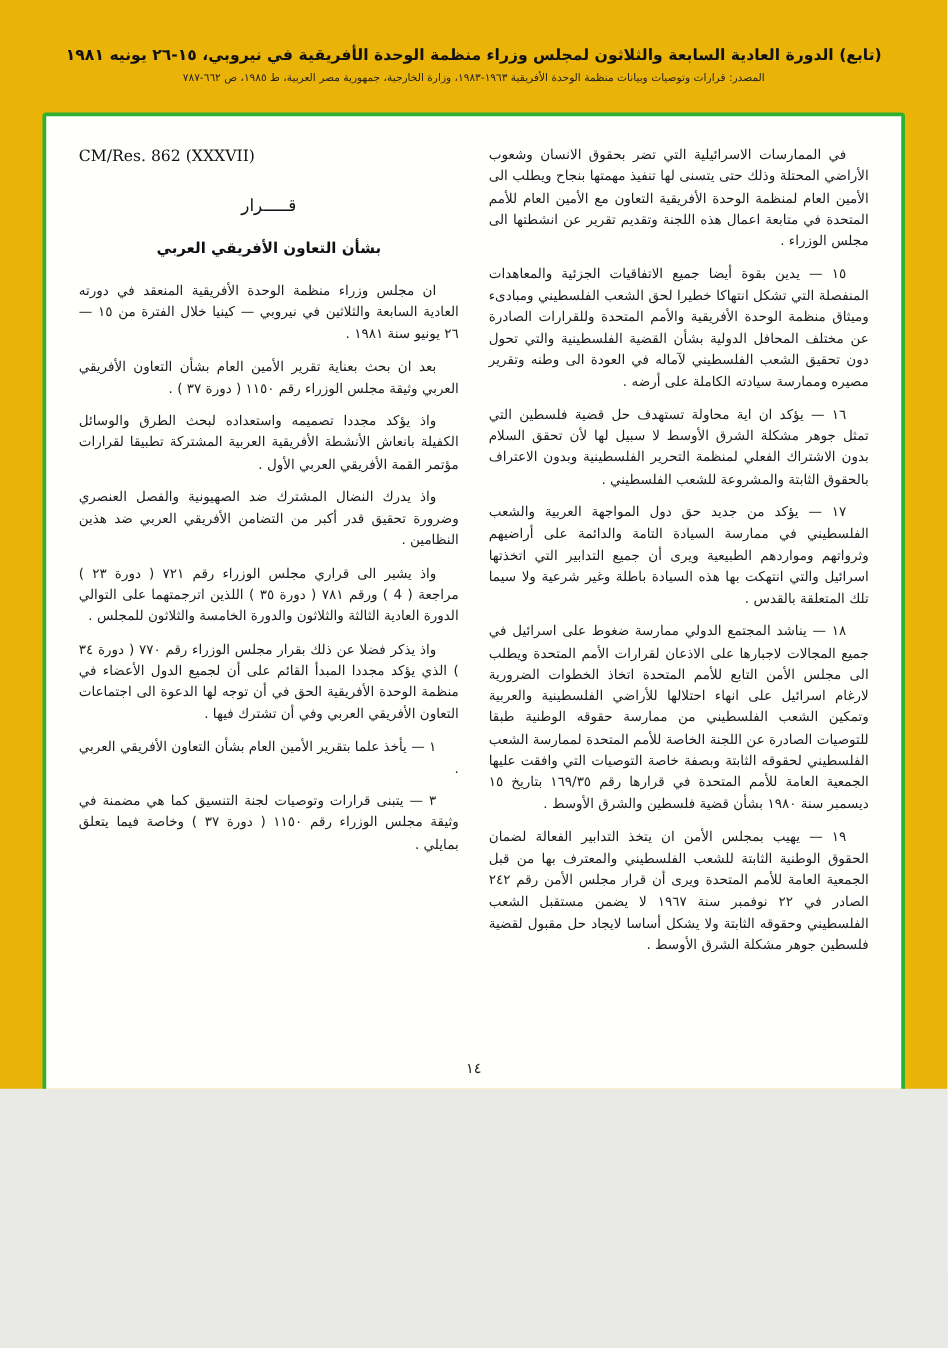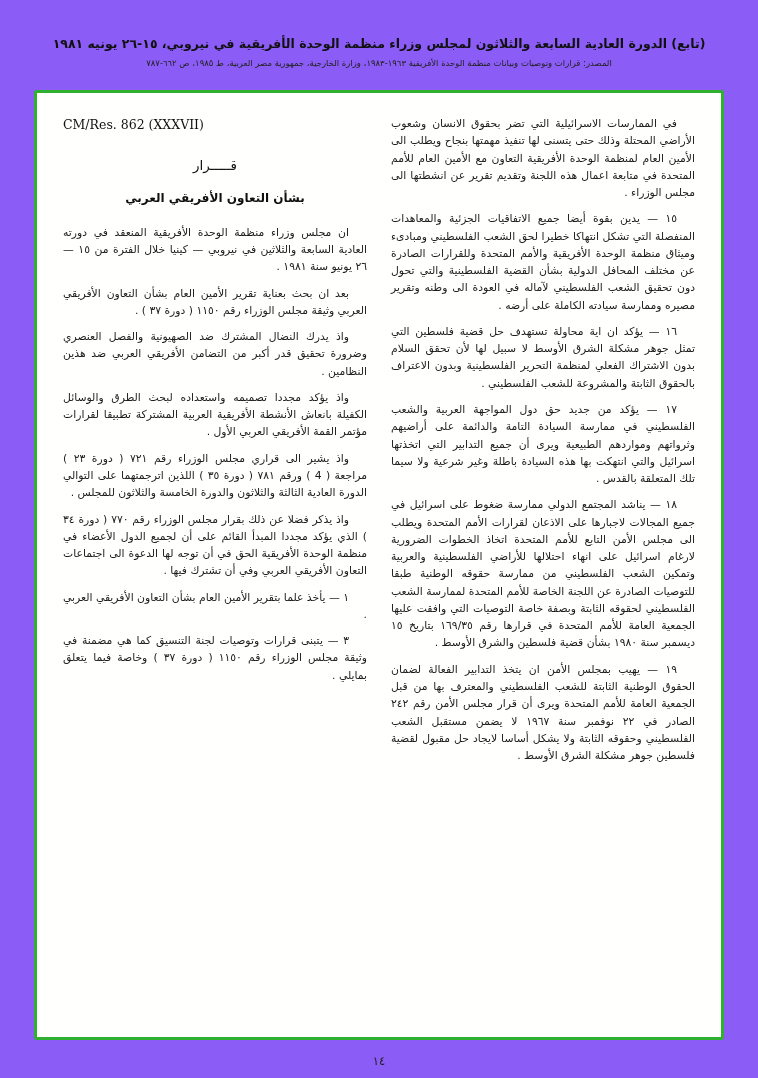--- a/index.html
+++ b/index.html
@@ -1,19 +1,19 @@
 <!DOCTYPE html>
 <html lang="ar"><head>
 <meta charset="utf-8">
 <style>
   * { margin:0; padding:0; box-sizing:border-box; }
   html,body { background:#e9e9e6; }
   body { width:758px; height:1078px; font-family:"DejaVu Sans", sans-serif; }
   .page {
-    width:758px; height:1078px; background:#8b5cf6; position:relative;
+    width:758px; height:871px; background:#eab308; position:relative;
     direction:rtl; overflow:hidden;
   }
   .page-header { padding-top:36px; text-align:center; color:#111; }
   .hdr-line1 { font-size:12.5px; font-weight:bold; letter-spacing:0.2px; }
   .hdr-line2 { font-size:8.5px; font-weight:normal; margin-top:7px; color:#222; }
 
   .content-box {
     position:absolute; right:34px; left:34px; top:90px; height:950px;
     border:3px solid #2fb02f; border-radius:3px; background:#fffffe;
     padding:22px 26px; overflow:hidden;
@@ -64,22 +64,22 @@
         <p>١٨ — يناشد المجتمع الدولي ممارسة ضغوط على اسرائيل في جميع المجالات لاجبارها على الاذعان لقرارات الأمم المتحدة ويطلب الى مجلس الأمن التابع للأمم المتحدة اتخاذ الخطوات الضرورية لارغام اسرائيل على انهاء احتلالها للأراضي الفلسطينية والعربية وتمكين الشعب الفلسطيني من ممارسة حقوقه الوطنية طبقا للتوصيات الصادرة عن اللجنة الخاصة للأمم المتحدة لممارسة الشعب الفلسطيني لحقوقه الثابتة وبصفة خاصة التوصيات التي وافقت عليها الجمعية العامة للأمم المتحدة في قرارها رقم ١٦٩/٣٥ بتاريخ ١٥ ديسمبر سنة ١٩٨٠ بشأن قضية فلسطين والشرق الأوسط .</p>
         <p>١٩ — يهيب بمجلس الأمن ان يتخذ التدابير الفعالة لضمان الحقوق الوطنية الثابتة للشعب الفلسطيني والمعترف بها من قبل الجمعية العامة للأمم المتحدة ويرى أن قرار مجلس الأمن رقم ٢٤٢ الصادر في ٢٢ نوفمبر سنة ١٩٦٧ لا يضمن مستقبل الشعب الفلسطيني وحقوقه الثابتة ولا يشكل أساسا لايجاد حل مقبول لقضية فلسطين جوهر مشكلة الشرق الأوسط .</p>
       </section>
 
       <section class="col">
         <div class="res-code">CM/Res. 862 (XXXVII)</div>
         <div class="res-title">قـــــرار</div>
         <div class="res-subtitle">بشأن التعاون الأفريقي العربي</div>
         <p>ان مجلس وزراء منظمة الوحدة الأفريقية المنعقد في دورته العادية السابعة والثلاثين في نيروبي — كينيا خلال الفترة من ١٥ — ٢٦ يونيو سنة ١٩٨١ .</p>
         <p>بعد ان بحث بعناية تقرير الأمين العام بشأن التعاون الأفريقي العربي وثيقة مجلس الوزراء رقم ١١٥٠ ( دورة ٣٧ ) .</p>
+        <p>واذ يؤكد مجددا تصميمه واستعداده لبحث الطرق والوسائل الكفيلة بانعاش الأنشطة الأفريقية العربية المشتركة تطبيقا لقرارات مؤتمر القمة الأفريقي العربي الأول .</p>
         <p>واذ يدرك النضال المشترك ضد الصهيونية والفصل العنصري وضرورة تحقيق قدر أكبر من التضامن الأفريقي العربي ضد هذين النظامين .</p>
-        <p>واذ يؤكد مجددا تصميمه واستعداده لبحث الطرق والوسائل الكفيلة بانعاش الأنشطة الأفريقية العربية المشتركة تطبيقا لقرارات مؤتمر القمة الأفريقي العربي الأول .</p>
         <p>واذ يشير الى قراري مجلس الوزراء رقم ٧٢١ ( دورة ٢٣ ) مراجعة ( 4 ) ورقم ٧٨١ ( دورة ٣٥ ) اللذين اترجمتهما على التوالي الدورة العادية الثالثة والثلاثون والدورة الخامسة والثلاثون للمجلس .</p>
         <p>واذ يذكر فضلا عن ذلك بقرار مجلس الوزراء رقم ٧٧٠ ( دورة ٣٤ ) الذي يؤكد مجددا المبدأ القائم على أن لجميع الدول الأعضاء في منظمة الوحدة الأفريقية الحق في أن توجه لها الدعوة الى اجتماعات التعاون الأفريقي العربي وفي أن تشترك فيها .</p>
         <p>١ — يأخذ علما بتقرير الأمين العام بشأن التعاون الأفريقي العربي .</p>
         <p>٣ — يتبنى قرارات وتوصيات لجنة التنسيق كما هي مضمنة في وثيقة مجلس الوزراء رقم ١١٥٠ ( دورة ٣٧ ) وخاصة فيما يتعلق بمايلي .</p>
       </section>
 
     </div>
   </div>
 
   <div class="page-footer">١٤</div>

